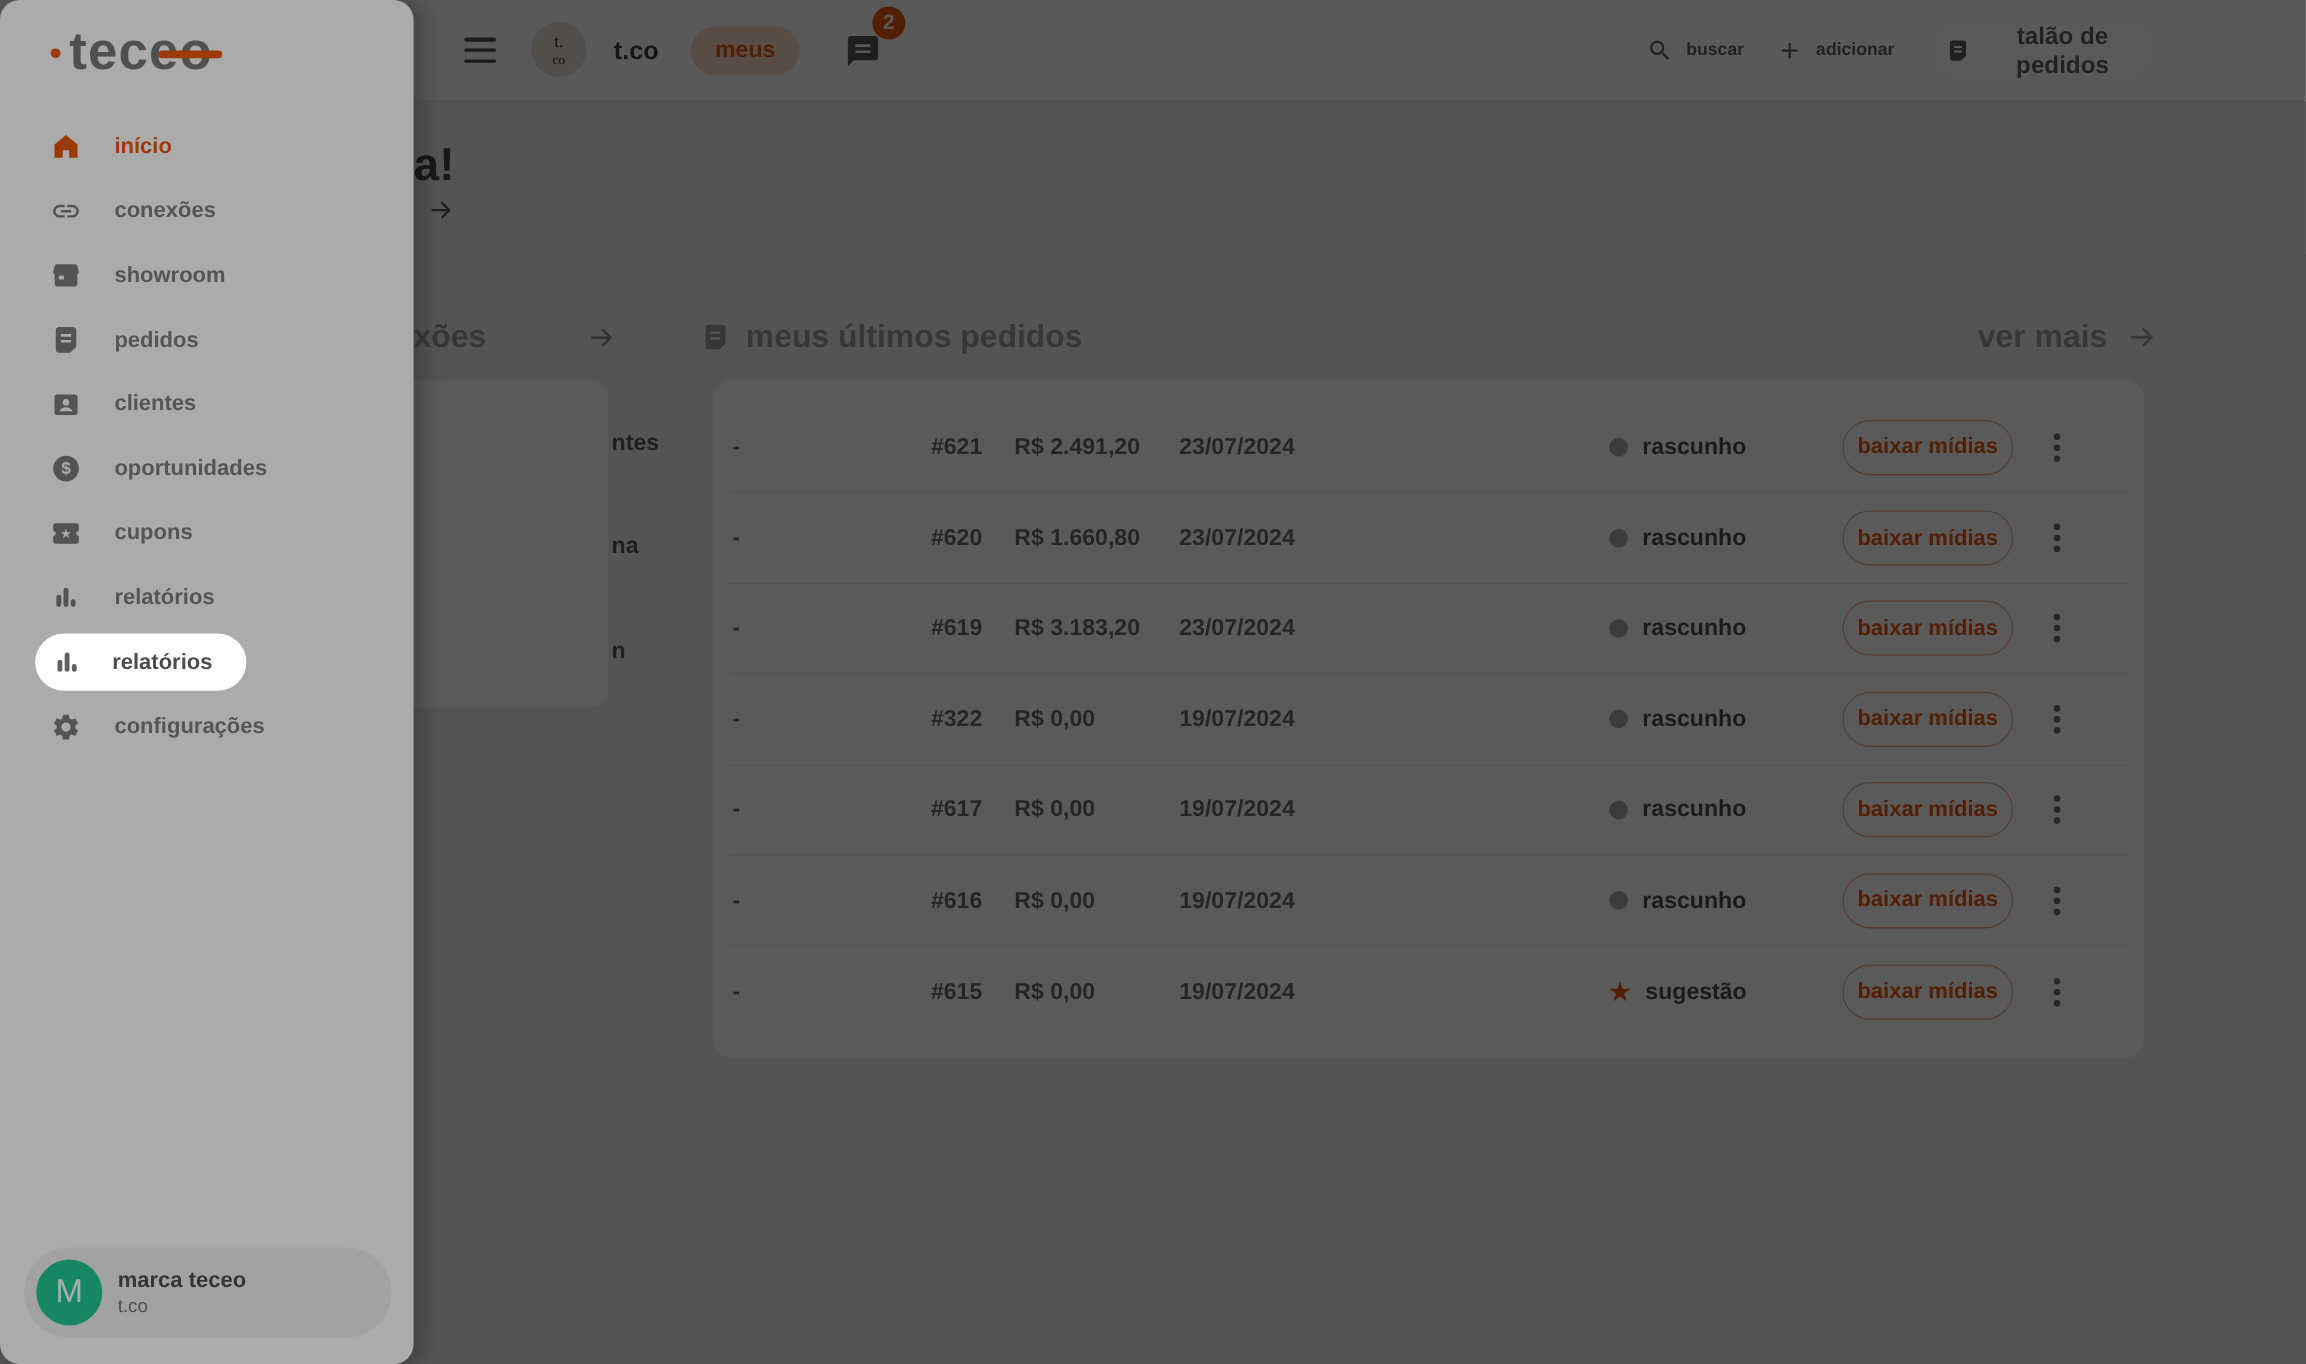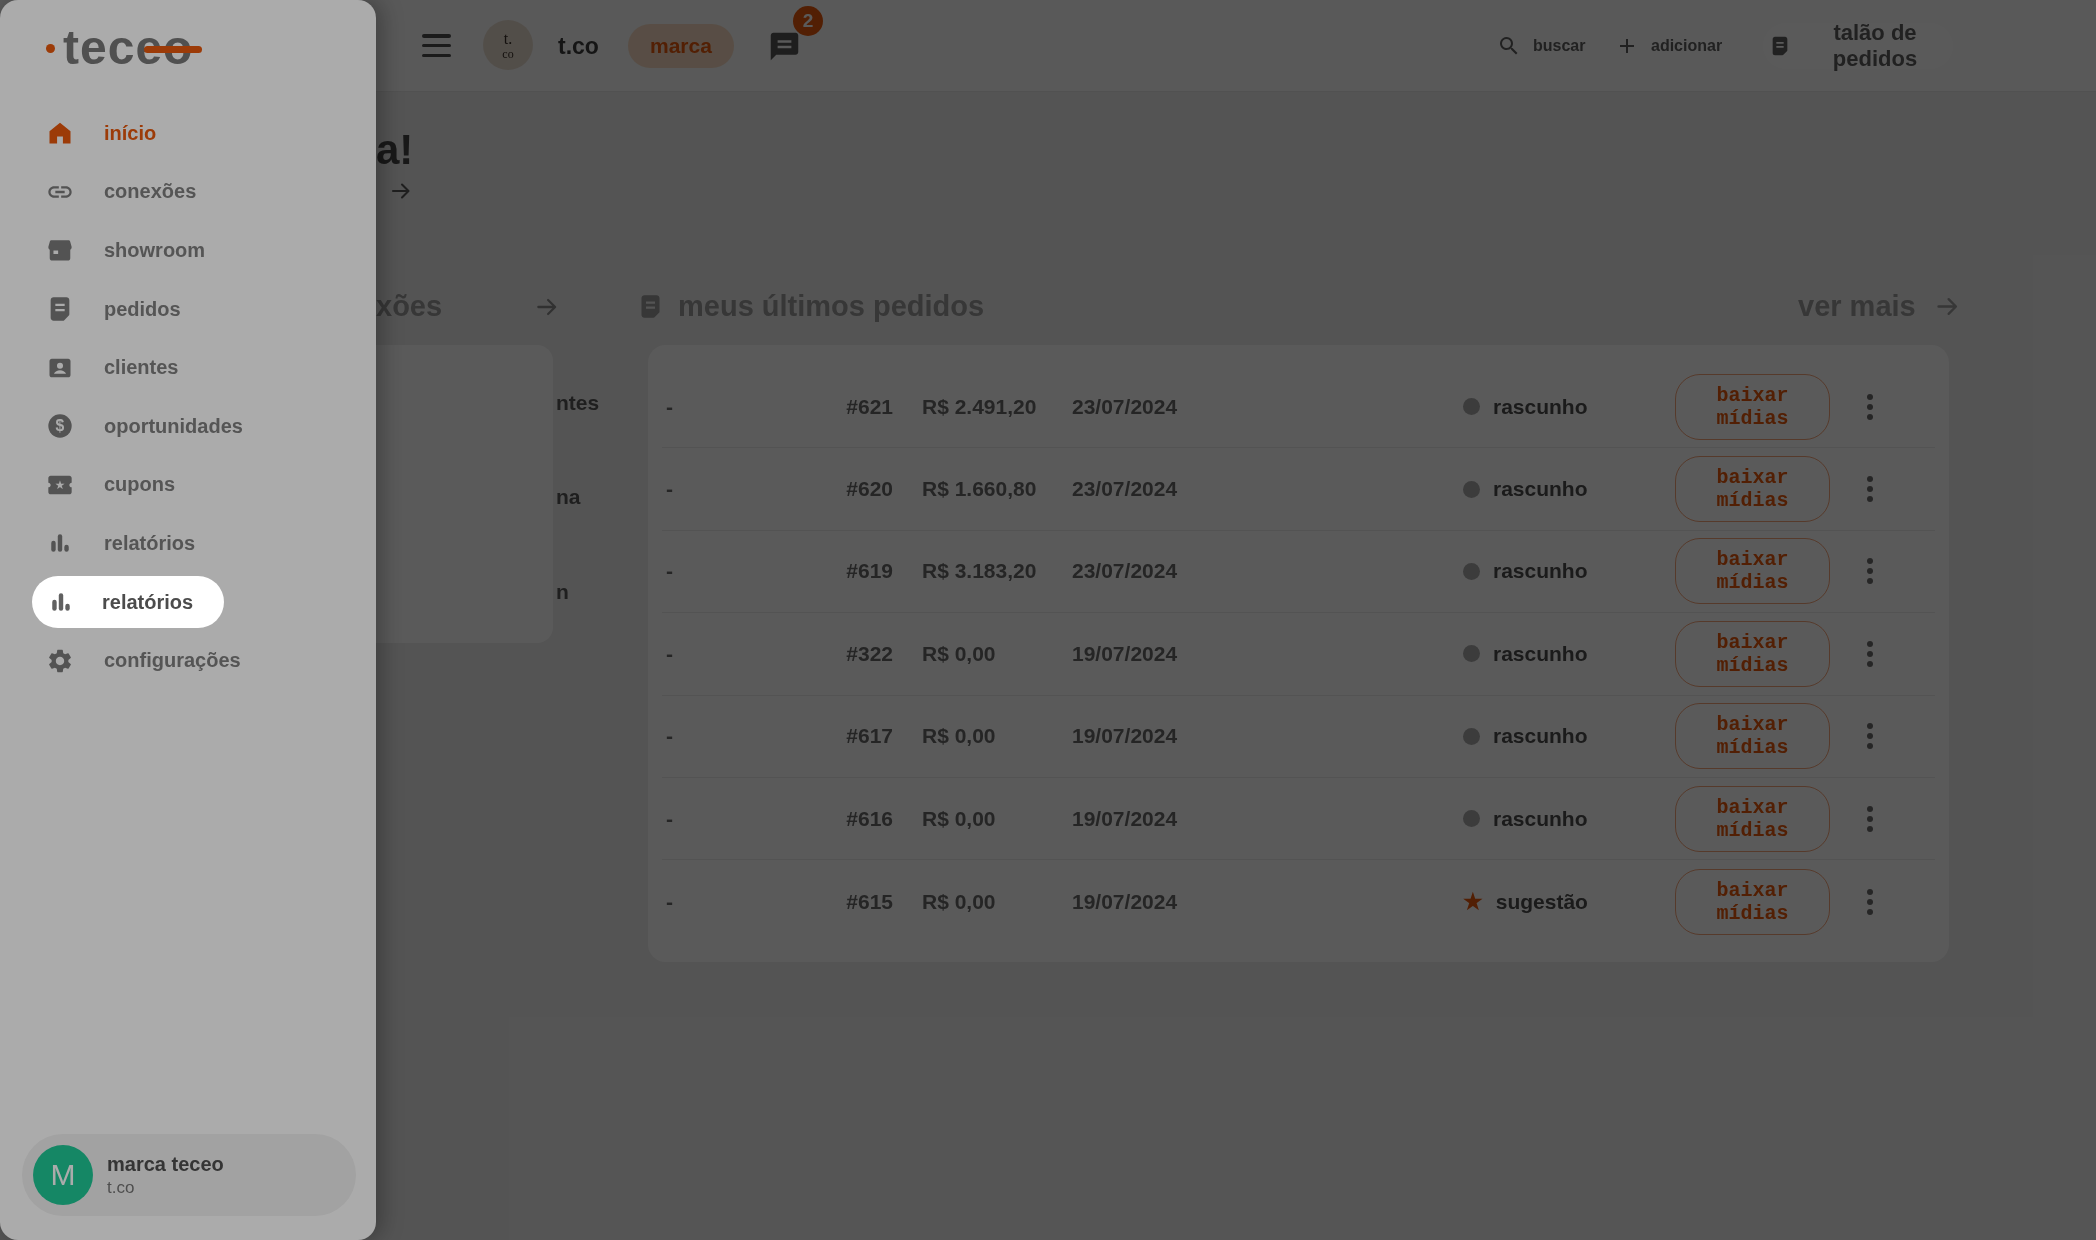--- a/index.html
+++ b/index.html
@@ -78,23 +78,23 @@
   .cell{position:absolute;top:0;height:100%;display:flex;align-items:center;
     font-size:21px;color:#6b6b6b;font-weight:600;}
   .c-ref{left:4px;}
   .c-num{left:120px;width:111px;justify-content:flex-end;}
   .c-total{left:260px;}
   .c-date{left:410px;}
   .c-status{left:801px;gap:13px;color:#4f4f4f;font-weight:700;}
   .dot{width:17px;height:17px;border-radius:50%;background:var(--status-dot,#ababab);}
   .star{color:var(--accent,#e9590c);font-size:22px;line-height:1;}
   .c-btn{left:1013px;}
-  .dl-btn{width:155px;height:66px;border-radius:25px;background:none;cursor:pointer;
+  .dl-btn{width:155px;height:50px;border-radius:25px;background:none;cursor:pointer;
     border:1.5px solid rgba(233,89,12,0.55);color:var(--accent,#e9590c);
-    font-size:20px;font-weight:600;font-family:Liberation Mono, monospace;}
+    font-size:20px;font-weight:600;font-family:Liberation Sans, sans-serif;}
   .c-kebab{left:1196px;width:24px;justify-content:center;}
   .kebab{display:flex;flex-direction:column;gap:4px;cursor:pointer;padding:6px;}
   .kebab i{width:6px;height:6px;border-radius:50%;background:#6e6e6e;}
 
   
   .logo{position:absolute;left:40px;top:22px;height:52px;display:flex;align-items:center;cursor:pointer;}
   .logo-dot{width:9px;height:9px;border-radius:50%;background:var(--accent,#e9590c);margin-left:6px;}
   .logo-text{margin-left:8px;font-size:48px;font-weight:700;letter-spacing:1px;color:#787878;line-height:1;}
   .logo-line{position:absolute;left:104px;top:24px;width:58px;height:7px;border-radius:4px;
     background:var(--accent,#e9590c);}
@@ -123,21 +123,21 @@
       <button class="hamburger">
           <i></i>
           <i></i>
           <i></i>
         </button>
       <div class="brand-avatar">
         <span class="l1">t.</span>
         <span class="l2">co</span>
       </div>
       <div class="tb-item brand-label">t.co</div>
-      <div class="admin-badge">marca</div>
+      <div class="admin-badge">meus</div>
       <div class="chat-wrap">
         <span class="icn">
             <svg viewBox="0 0 24 24" fill="currentColor" fill-rule="evenodd">
               <path d="M20 2H4c-1.1 0-2 .9-2 2v18l4-4h14c1.1 0 2-.9 2-2V4c0-1.1-.9-2-2-2zM7 7.5h10v1.8H7V7.5zm0 4h10v1.8H7v-1.8z"></path>
             </svg>
           </span>
         <span class="chat-badge">2</span>
       </div>
       <div class="tb-item tb-action" style="left:1497px">
         <span class="icn icn-sm">

